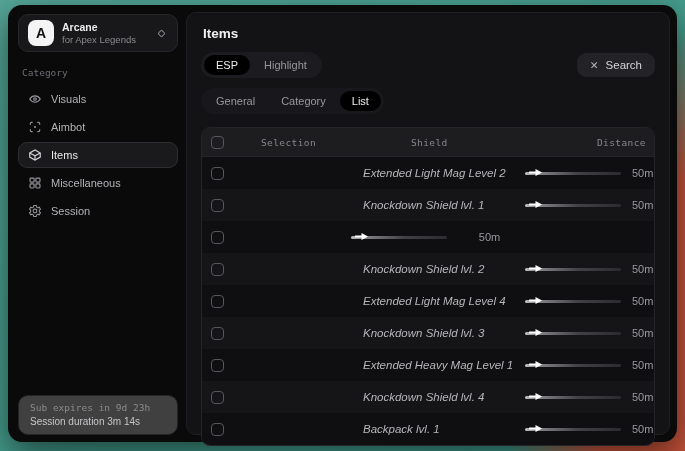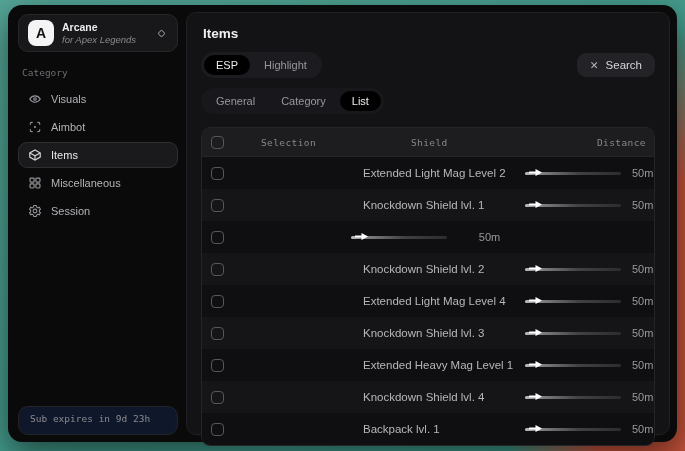--- a/index.html
+++ b/index.html
@@ -23,38 +23,38 @@
     background:#18181a; border:1px solid #27272a;
     display:flex; align-items:center; padding:0 9px; gap:8px;
   }
   .logo{
     width:26px; height:26px; border-radius:8px; background:#f4f4f5;
     color:#121214; font-weight:bold; font-size:14px;
     display:flex; align-items:center; justify-content:center; flex:none;
   }
   .app-names{ flex:1; line-height:1.25; overflow:hidden; }
   .app-name{ font-size:10.5px; font-weight:bold; color:#ededee; }
-  .app-sub{ font-size:9.5px; color:#8a8a8f;font-style:italic; }
+  .app-sub{ font-size:9.5px; color:#8a8a8f; }
   .diamond-btn{ color:#7f7f85; display:flex; flex:none; cursor:pointer; }
   .section-label{
     margin:15px 0 8px 14px; font-size:9.5px; color:#6d6d73;
     font-family:"DejaVu Sans Mono", monospace;
   }
   .nav{ margin:0 8px 0 10px; }
   .nav-item{
     height:26px; margin-bottom:2px; border-radius:9px; border:1px solid transparent;
     display:flex; align-items:center; gap:9px; padding:0 9px;
     color:#b3b3b8; font-size:11px; cursor:pointer;
   }
   .nav-item .icon{ display:flex; color:#94949a; }
   .nav-item.active{ background:#1a1a1d; border-color:#2e2e32; color:#e9e9eb; }
   .nav-item.active .icon{ color:#d2d2d6; }
   .side-footer{
     position:absolute; left:10px; right:8px; bottom:7px;
-    border:1px solid #242428; border-radius:10px; background:#0f172a;
+    border:1px solid #242428; border-radius:10px; background:#404040;
     padding:6px 11px 7px;
   }
   .footer-line1{ font-family:"DejaVu Sans Mono", monospace; font-size:9.5px; color:#8b8b90; margin-bottom:3px; }
   .footer-line2{ font-size:10px; color:#c6c6ca; }
   
   .main{
     position:absolute; left:178px; top:7px; right:7px; bottom:7px;
     background:#131315; border:1px solid #202024; border-radius:10px;
     padding:11px 14px 0;
   }
@@ -76,21 +76,21 @@
     align-items:center; padding-left:9px; height:32px;
   }
   .thead{ height:29px; background:#1d1d20; border-bottom:1px solid #26262a;
     font-family:"DejaVu Sans Mono", monospace; font-size:9.5px; color:#86868c; letter-spacing:.4px;gap:24px; }
   .trow:nth-child(even){ background:#151518; }
   .trow:nth-child(odd):not(.thead){ background:#0f0f11; }
   .checkbox{
     width:13px; height:13px; border:1.5px solid #56565c; border-radius:4px;
     background:transparent; cursor:pointer;
   }
-  .obj-cell{ padding-left:12px; font-size:11.5px; color:#b7b7bb; }
+  .obj-cell{ padding-left:12px; font-size:11.5px; color:#b7b7bb;font-style:italic; }
   .col-label{ display:block; }
   .col-object{ padding-left:12px; }
   .col-color{ text-align:center; }
   .dist-cell{ display:flex; align-items:center; gap:11px; padding-right:4px; }
   .slider{ position:relative; width:96px; height:10px; flex:none; cursor:pointer; }
   .slider .track{
     position:absolute; top:4px; left:0; right:0; height:3px; border-radius:2px;
     background:linear-gradient(90deg,#c0c0c4 0%,#88888d 12%,#414146 55%,#2c2c30 100%);
   }
   .slider .thumb{ position:absolute; left:1px; top:0; color:#ffffff; display:flex; }
@@ -162,20 +162,21 @@
               <circle cx="12" cy="12" r="3.2"></circle>
               <path d="M19.4 13.4c.07-.46.1-.93.1-1.4s-.03-.94-.1-1.4l2-1.55-2-3.46-2.35 1a8 8 0 00-2.42-1.4L14.1 2.6h-4.2l-.53 2.59a8 8 0 00-2.42 1.4l-2.35-1-2 3.46 2 1.55c-.07.46-.1.93-.1 1.4s.03.94.1 1.4l-2 1.55 2 3.46 2.35-1a8 8 0 002.42 1.4l.53 2.59h4.2l.53-2.59a8 8 0 002.42-1.4l2.35 1 2-3.46-2-1.55z"></path>
             </svg>
           </span>
           <span>Session</span>
         </div>
       </div>
 
     <div class="side-footer">
       <div class="footer-line1">Sub expires in 9d 23h</div>
+      <div class="footer-line2">Session duration 3m 14s</div>
     </div>
   </div>
 
   <div class="main">
     <div class="page-title">Items</div>
 
     <div class="toolbar">
       <div class="pill-group" id="mode-tabs">
           <span class="pill active">ESP</span>
           <span class="pill">Highlight</span>

